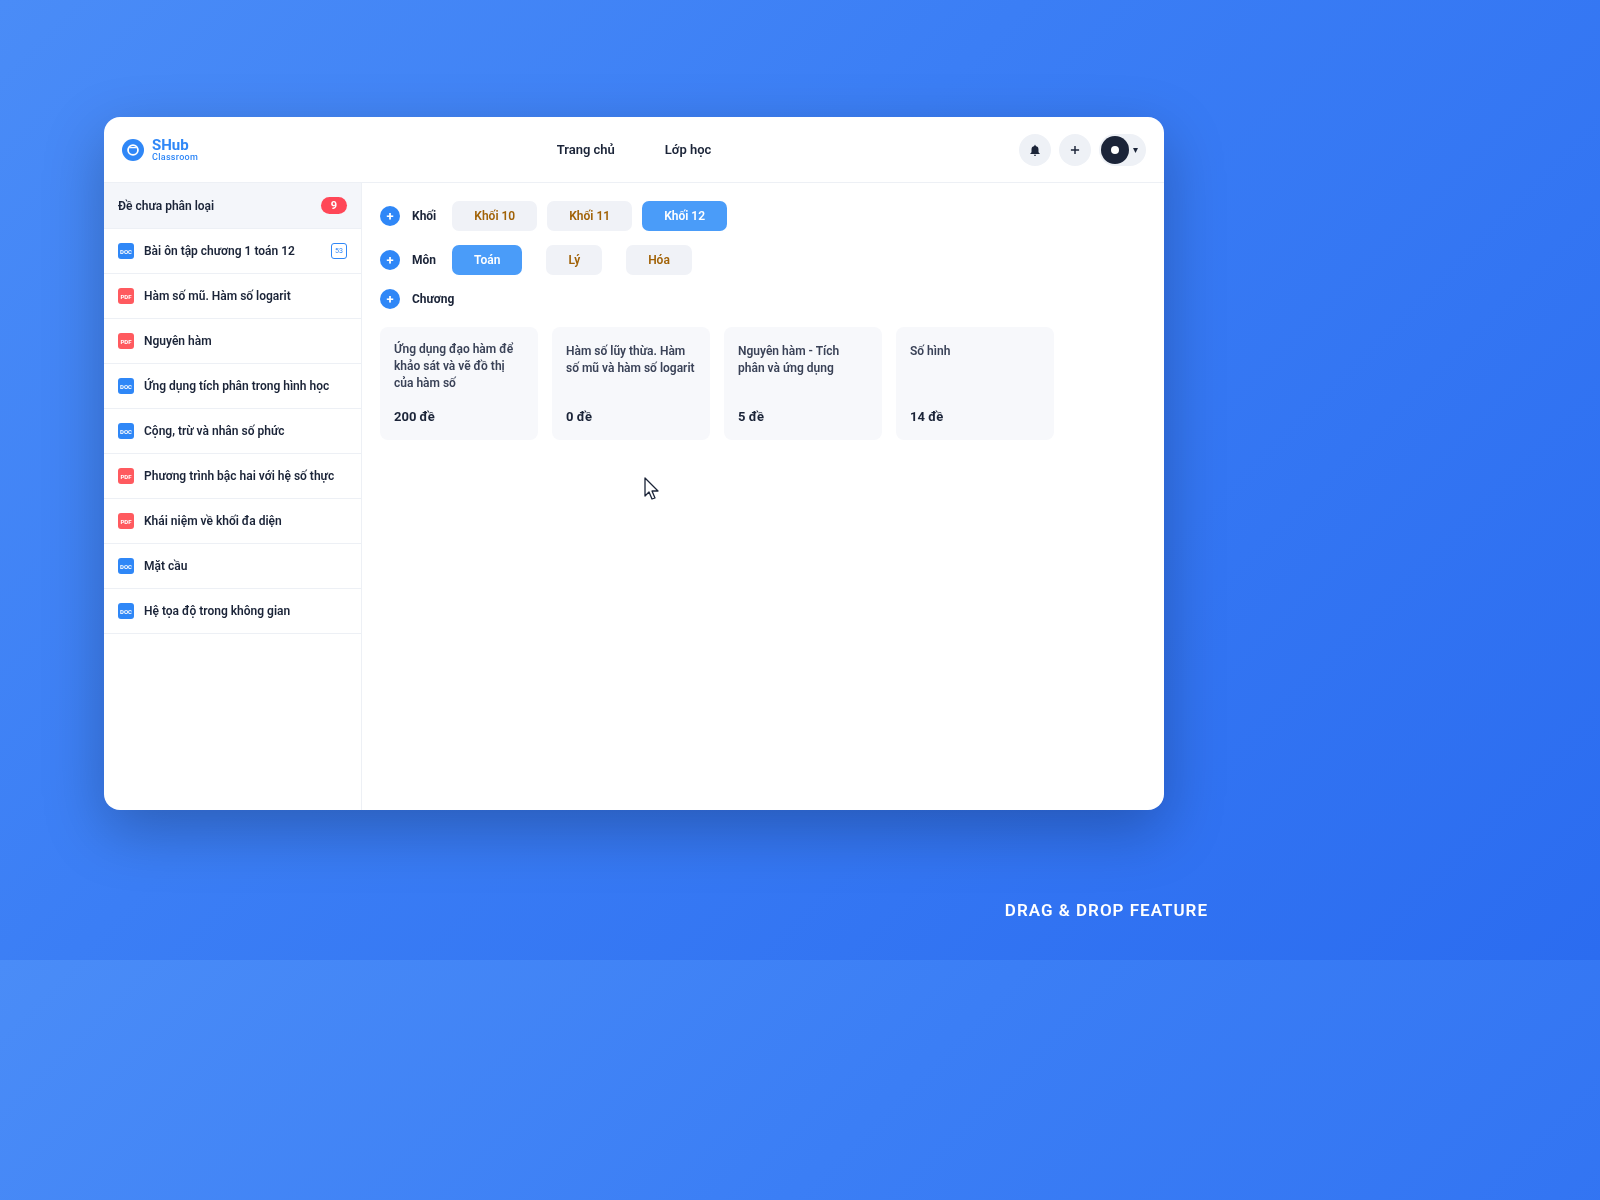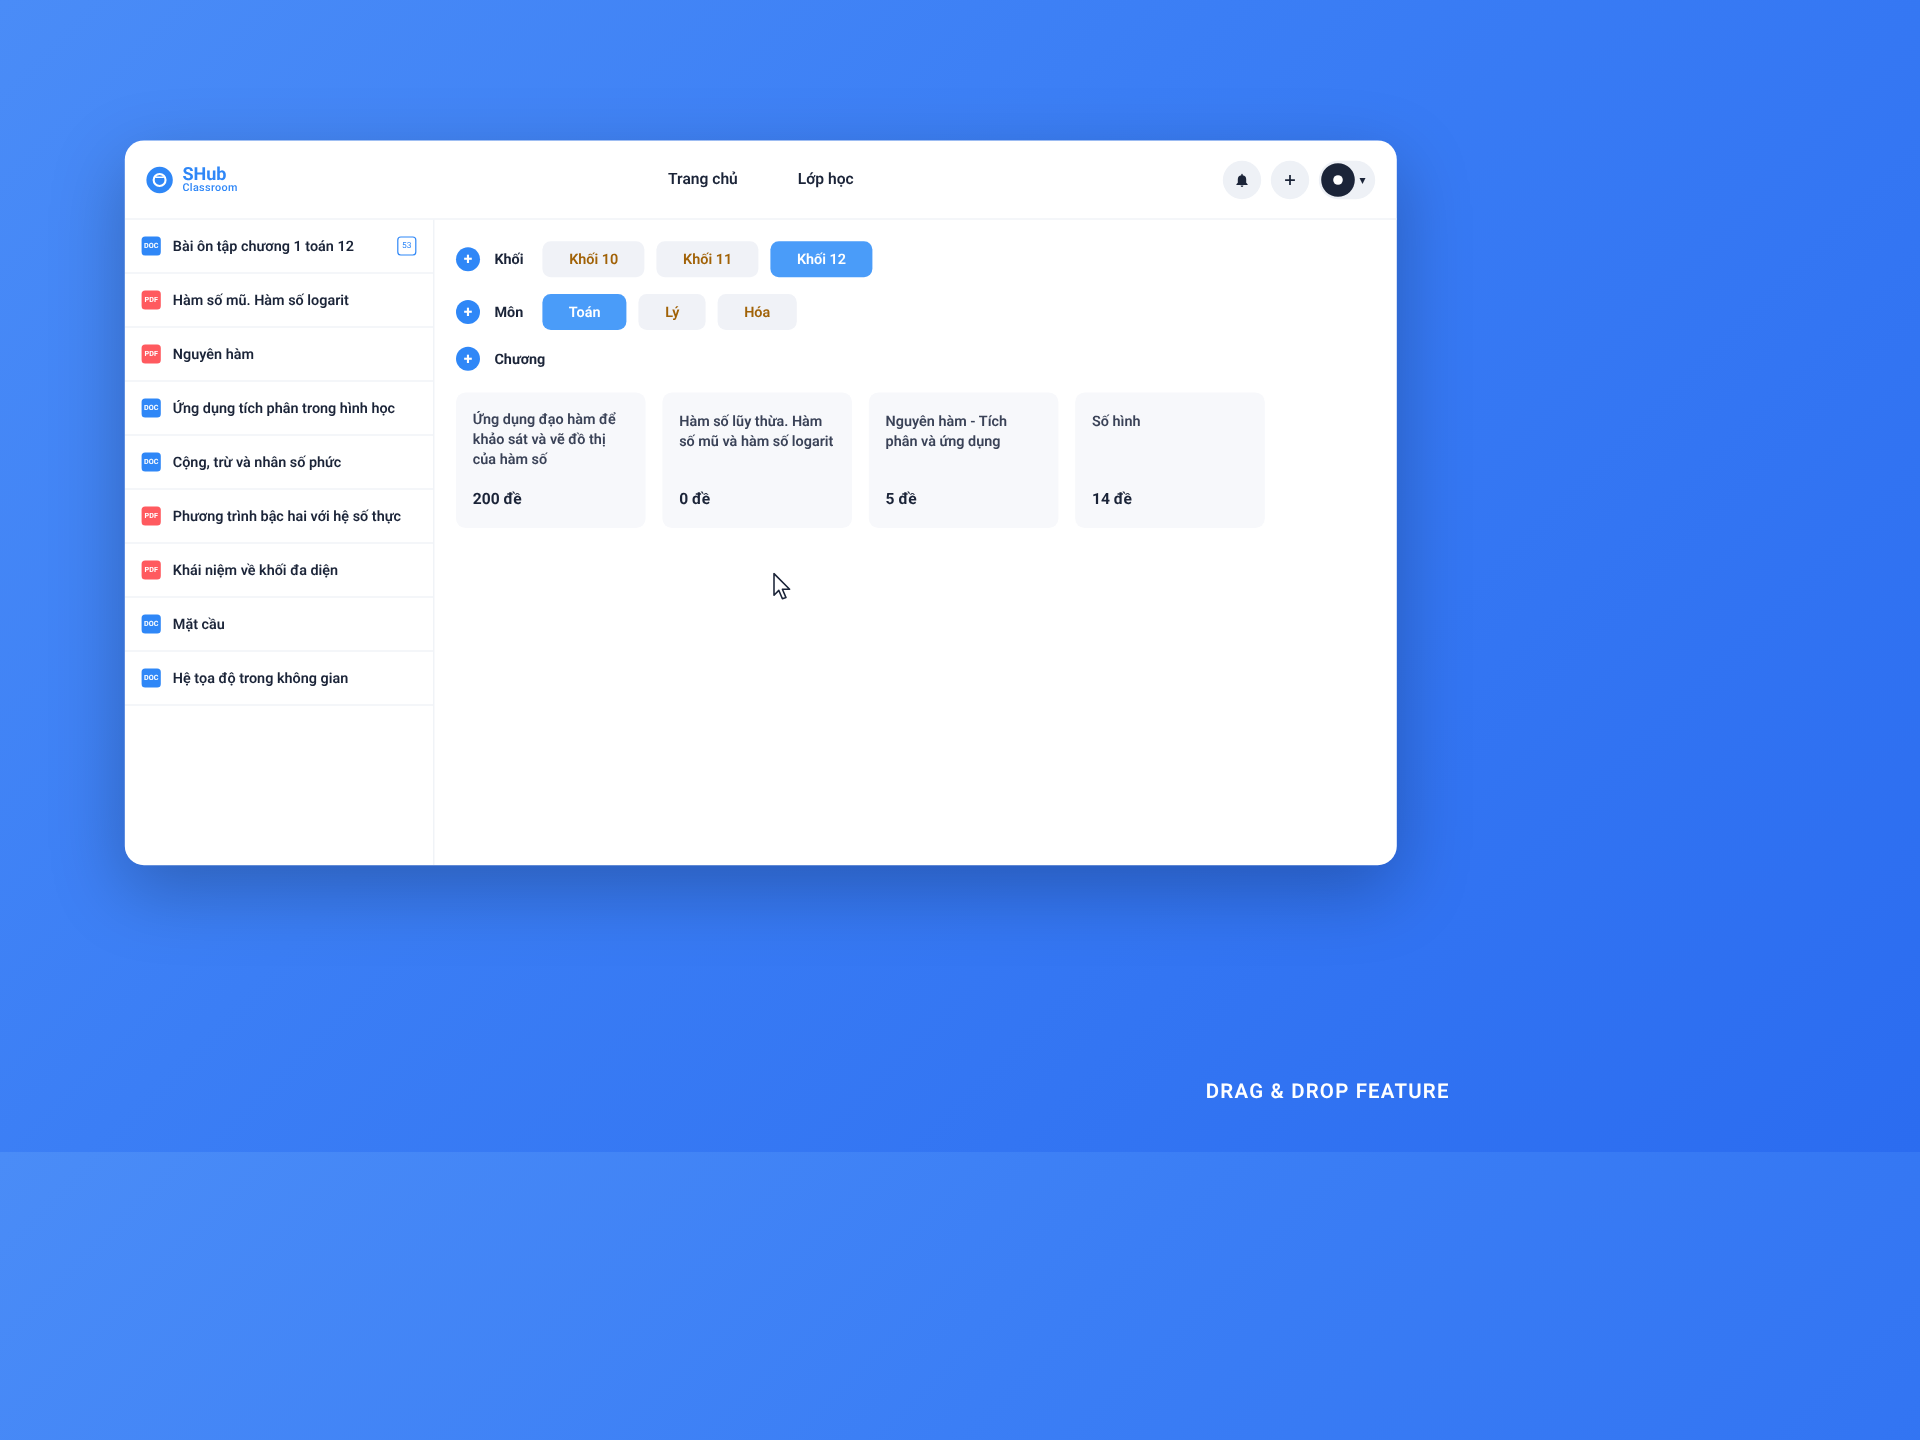--- a/index.html
+++ b/index.html
@@ -8,21 +8,21 @@
     height: 960px;
     background: linear-gradient(135deg, #4a8cf7 0%, #3b7ef5 40%, #2b6cf0 100%);
     overflow: hidden;
     position: relative;
   }
   .window {
     position: absolute;
     top: 117px;
     left: 104px;
     width: 1060px;
-    height: 604px;
+    height: 693px;
     background: #fff;
     border-radius: 16px;
     box-shadow: 0 20px 60px rgba(0,0,0,0.25);
     overflow: hidden;
     display: flex;
     flex-direction: column;
   }
   .topbar {
     height: 66px;
     display: flex;
@@ -135,20 +135,24 @@
         <div class="avatar-dot">
             <div class="avatar-inner"></div>
           </div>
         <span class="caret">▾</span>
       </div>
     </div>
   </div>
 
   <div class="body">
     <div class="sidebar">
+      <div class="side-item active">
+        <span class="label">Đề chưa phân loại</span>
+        <span class="badge">9</span>
+      </div>
       <div id="side-list">
           <div class="side-item">
             <div class="ic blue" style="font-size: 6px;">DOC</div>
             <span class="label">Bài ôn tập chương 1 toán 12</span>
             <div class="trail-ic" style="font-size: 7px;">53</div>
           </div>
           <div class="side-item">
             <div class="ic red" style="font-size: 6px;">PDF</div>
             <span class="label">Hàm số mũ. Hàm số logarit</span>
           </div>
@@ -189,21 +193,21 @@
         <div class="filter-label">Khối</div>
         <div id="grade-chips" style="display:flex;gap:10px;">
             <div class="chip">Khối 10</div>
             <div class="chip">Khối 11</div>
             <div class="chip active">Khối 12</div>
           </div>
       </div>
       <div class="filter-row">
         <div class="add-btn">+</div>
         <div class="filter-label">Môn</div>
-        <div id="subject-chips" style="display:flex;gap:10px;">
+        <div id="subject-chips" style="display:flex;gap:24px;">
             <div class="chip active">Toán</div>
             <div class="chip">Lý</div>
             <div class="chip">Hóa</div>
           </div>
       </div>
       <div class="filter-row">
         <div class="add-btn">+</div>
         <div class="filter-label">Chương</div>
       </div>
       <div class="cards" id="cards">

